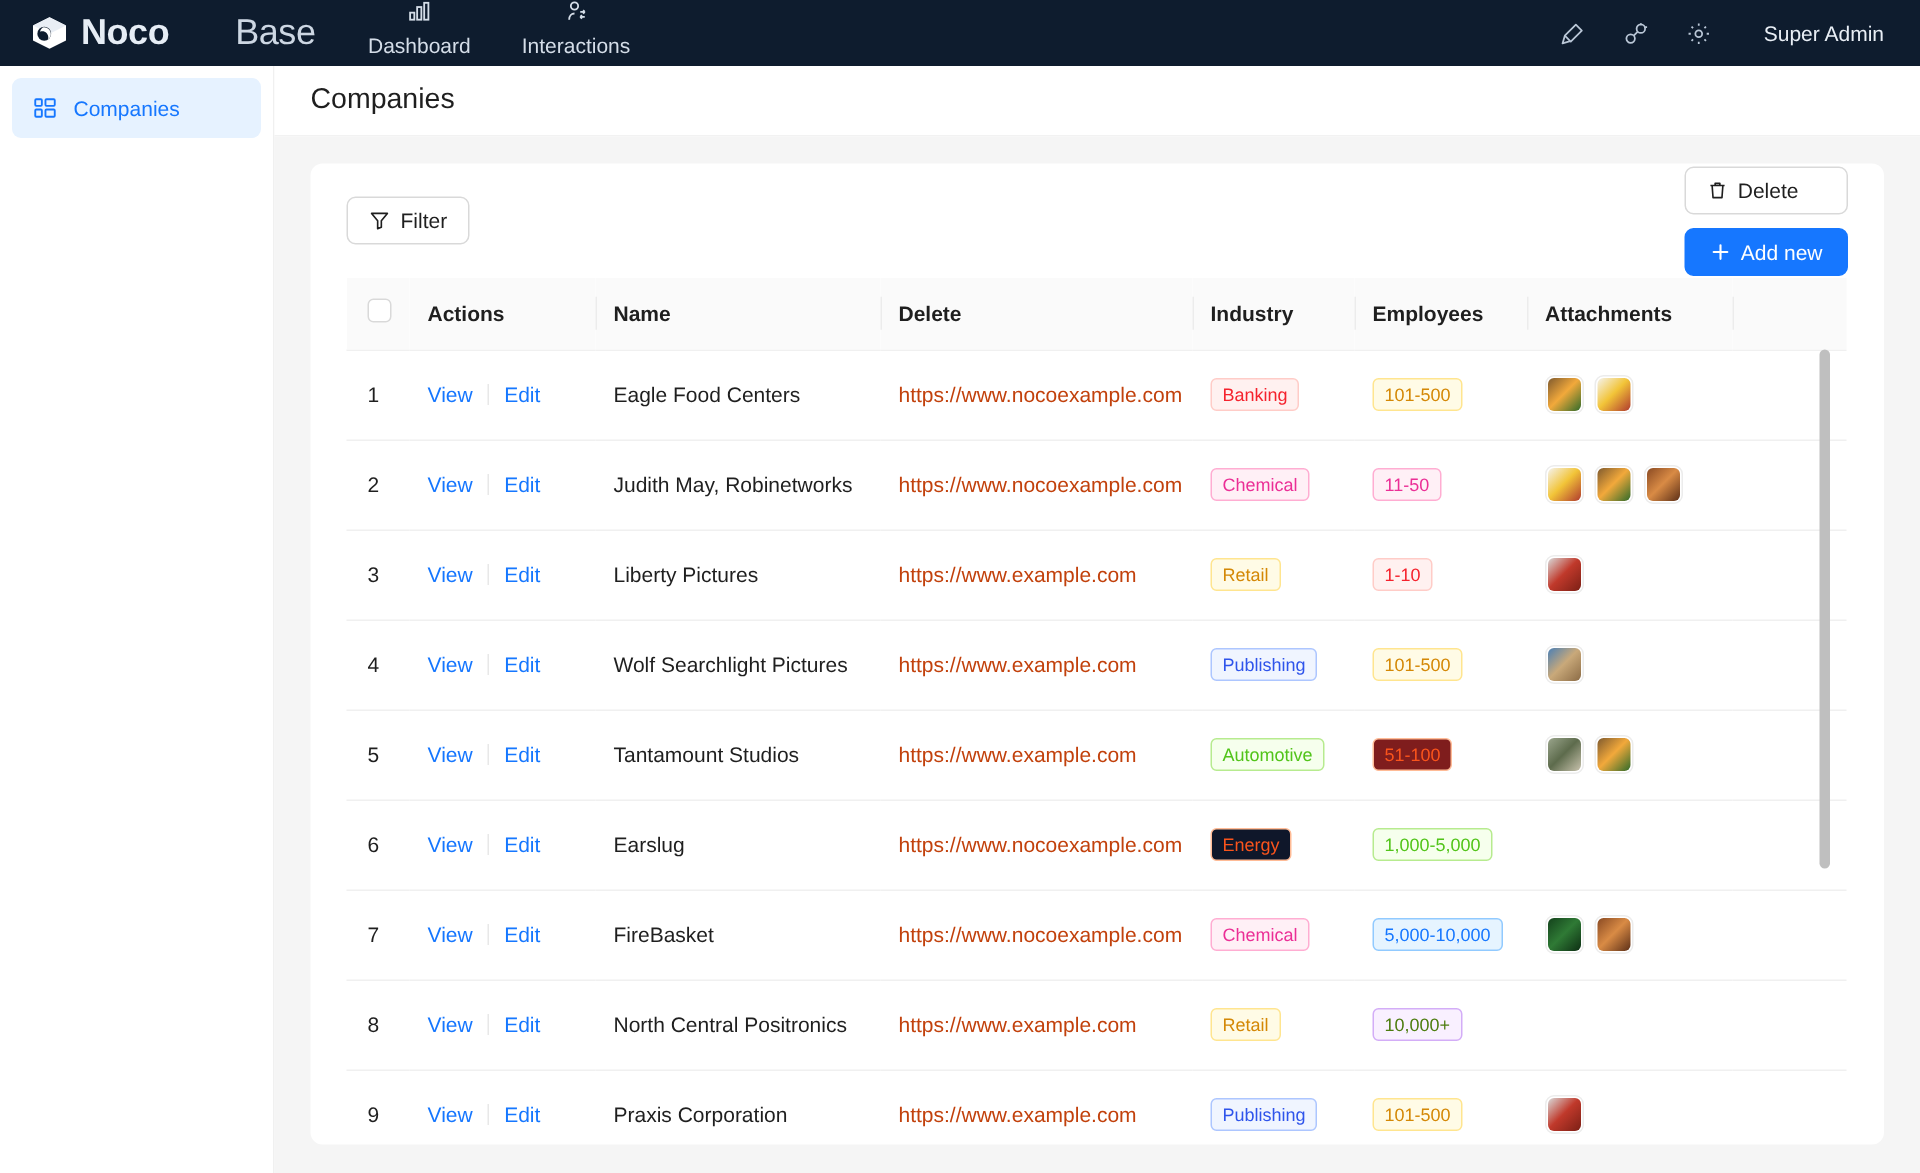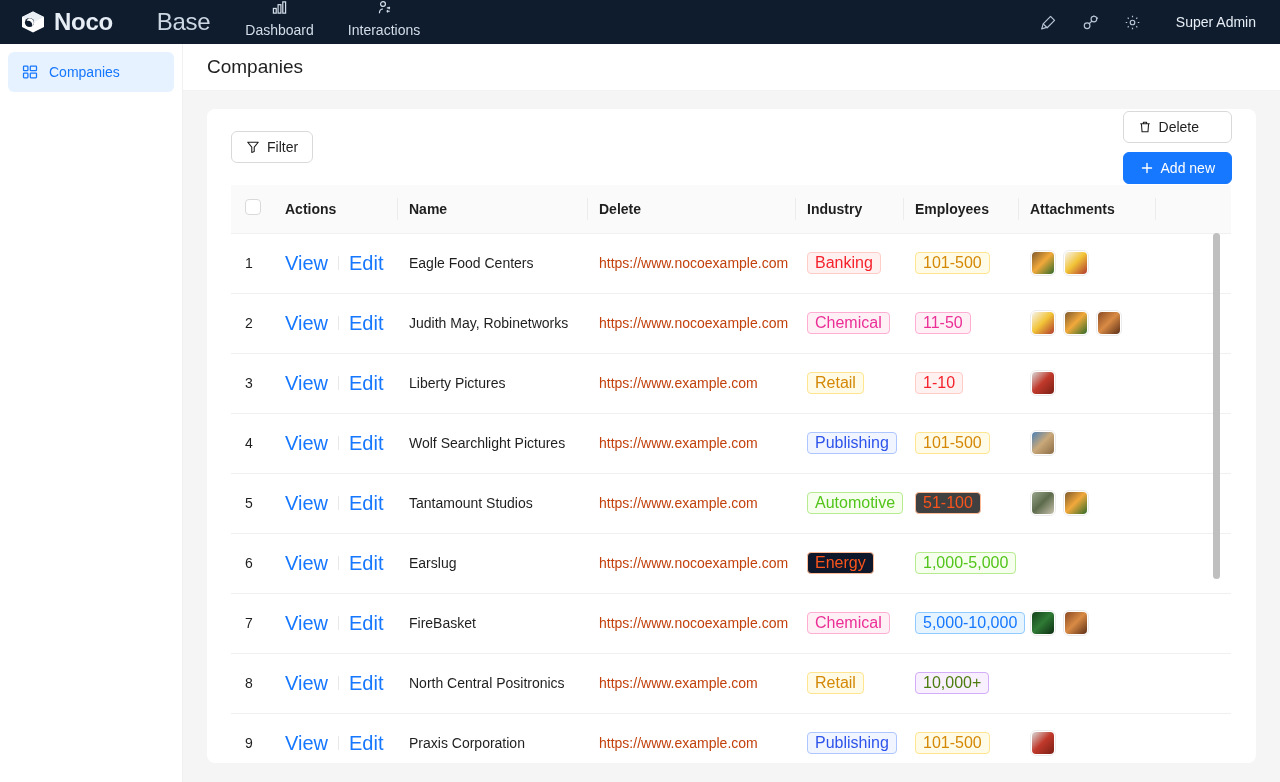--- a/index.html
+++ b/index.html
@@ -125,26 +125,26 @@
   }
   .tbl tbody tr:first-child td { border-top: 1px solid #f0f0f0; }
   .tbl td.idx { padding-left: 14px; color: #1f1f1f; }
 
   .cbox {
     width: 16px; height: 16px; border: 1px solid #d9d9d9;
     border-radius: 4px; background: #fff; display: inline-block;
     cursor: pointer;
   }
   .act { display: flex; align-items: center; gap: 0; }
-  .act a { color: #1677ff; text-decoration: none; font-size: 20px; cursor: pointer; }
+  .act a { color: #1677ff; text-decoration: none; font-size: 14px; cursor: pointer; }
   .act .sep { width: 1px; height: 14px; background: #e8e8e8; margin: 0 10px; }
   .link { color: #c2410c; text-decoration: none; font-size: 14px; cursor: pointer; }
 
   .tag {
-    display: inline-block; font-size: 16px; line-height: 18px;
+    display: inline-block; font-size: 12px; line-height: 18px;
     padding: 1px 7px; border-radius: 4px; border: 1px solid transparent;
     white-space: nowrap;
   }
 
   .thumbs { display: flex; gap: 7px; align-items: center; }
   .thumb {
     width: 26px; height: 26px; border-radius: 6px;
     border: 1px solid #ececec; padding: 1px; background: #fff;
     overflow: hidden; cursor: pointer; flex: 0 0 auto;
   }
@@ -424,21 +424,21 @@
          <span class="sep"></span>
          <a>Edit</a>
        </span>
      </td>
      <td>Tantamount Studios</td>
      <td><a class="link">https://www.example.com</a></td>
      <td>
        <span class="tag" style="background:#f6ffed;border-color:#b7eb8f;color:#52c41a">Automotive</span>
      </td>
      <td>
-       <span class="tag" style="background:#404040;border-color:#ffbb96;color:#fa541c">51-100</span>
+       <span class="tag" style="background:#7f1d1d;border-color:#ffbb96;color:#fa541c">51-100</span>
      </td>
      <td>
                     <span class="thumbs">
                       <span class="thumb">
        <i style="background:linear-gradient(135deg,#9aa58c 0%,#5d6b4c 48%,#c8c2ad 100%)"></i>
      </span>
                       <span class="thumb">
        <i style="background:linear-gradient(135deg,#7f5a2e 0%,#f2a93b 48%,#2f6b2a 100%)"></i>
      </span>
                     </span>

